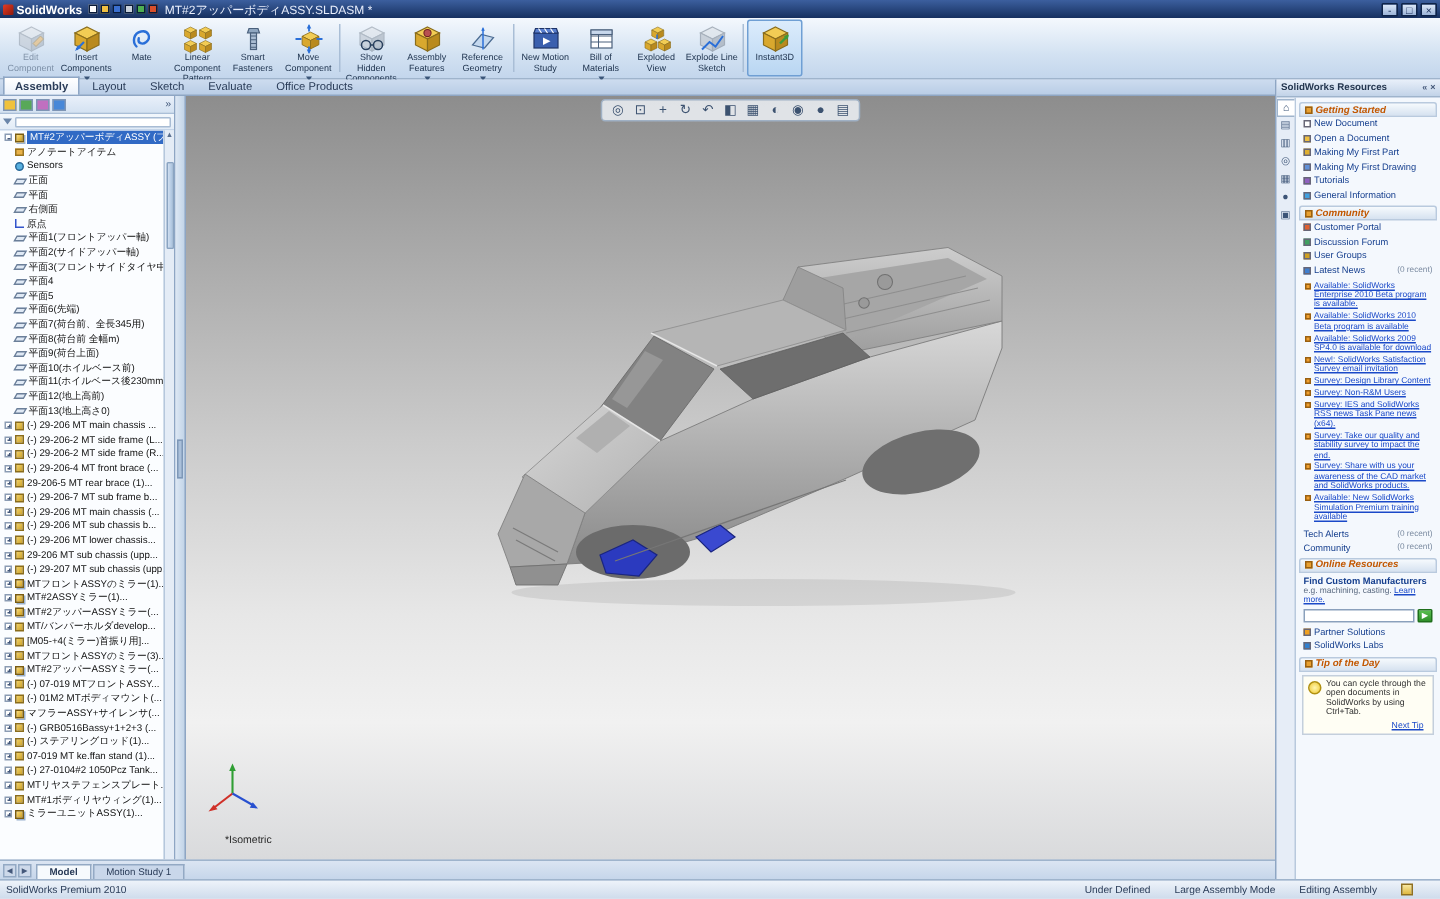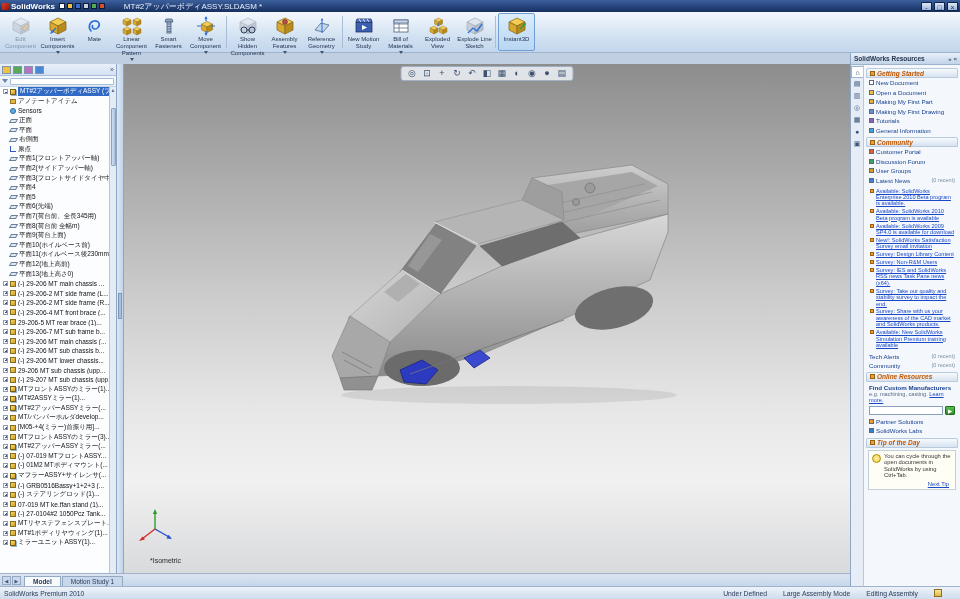--- a/index.html
+++ b/index.html
@@ -12,21 +12,21 @@
     font-size:8px; padding:0 2px; }
   .sw-logo { display:flex; align-items:center; gap:2px; margin-right:4px; }
   .sw-logo .mark { width:7px; height:7px; background:linear-gradient(135deg,#e23b24,#8f1a0c); border-radius:1px; }
   .sw-logo .appname { font-weight:bold; font-size:8px; letter-spacing:0; }
   .qat { display:flex; gap:2px; margin-right:5px; }
   .qat span { width:6px; height:6px; border:1px solid #0a1c3a; }
   .qat-new{background:#fdfdfd;} .qat-open{background:#f0c040;} .qat-save{background:#3a6fd0;}
   .qat-print{background:#c9d2dc;} .qat-undo{background:#4fae52;} .qat-rebuild{background:#d94f2b;}
   .menubar { display:flex; gap:1px; }
   .menu-item { padding:0 4px; cursor:default; }
-  .doc-title { margin-left:14px; font-size:8px; color:#e8eefc; white-space:nowrap; overflow:hidden; }
+  .doc-title { font-size:8px; color:#e8eefc; white-space:nowrap; overflow:hidden; }
   .win-controls { margin-left:auto; display:flex; gap:2px; }
   .win-btn { width:11px; height:9px; background:linear-gradient(#dce8f8,#9cb4d8); color:#1a2e58;
     font-size:7px; line-height:9px; text-align:center; border:1px solid #0e2348; border-radius:1px; }
 
   
   .toolbar { position:absolute; top:12px; left:0; right:0; height:41px;
     background:linear-gradient(#f4f8fd,#d3e2f2 60%,#c3d6ec); border-bottom:1px solid #9fb4cc;
     display:flex; align-items:stretch; padding:1px 2px; }
   .tbtn { width:37px; display:flex; flex-direction:column; align-items:center; justify-content:flex-start;
     padding-top:2px; border:1px solid transparent; border-radius:2px; }
@@ -378,20 +378,28 @@
         <svg width="20" height="20" viewBox="0 0 20 20">
             <use href="#cubeG"></use>
             <path d="M13,13 L18,8" stroke="#3f9b38" stroke-width="1.6"></path>
             <polygon points="19,7 15.5,8 18,10.5" fill="#3f9b38"></polygon>
           </svg>
       </span>
       <span class="tlabel">Instant3D</span>
     </div>
   </div>
 
+  <div class="ribbon-tabs">
+
+  <span class="rtab active">Assembly</span>
+      <span class="rtab">Layout</span>
+      <span class="rtab">Sketch</span>
+      <span class="rtab">Evaluate</span>
+      <span class="rtab">Office Products</span>
+    </div>
 
   <div class="left-panel">
     <div class="fm-tabs">
       <span class="fm-tab fm-t1"></span>
       <span class="fm-tab fm-t2"></span>
       <span class="fm-tab fm-t3"></span>
       <span class="fm-tab fm-t4"></span>
       <span class="fm-chevron">»</span>
     </div>
     <div class="fm-filter">

